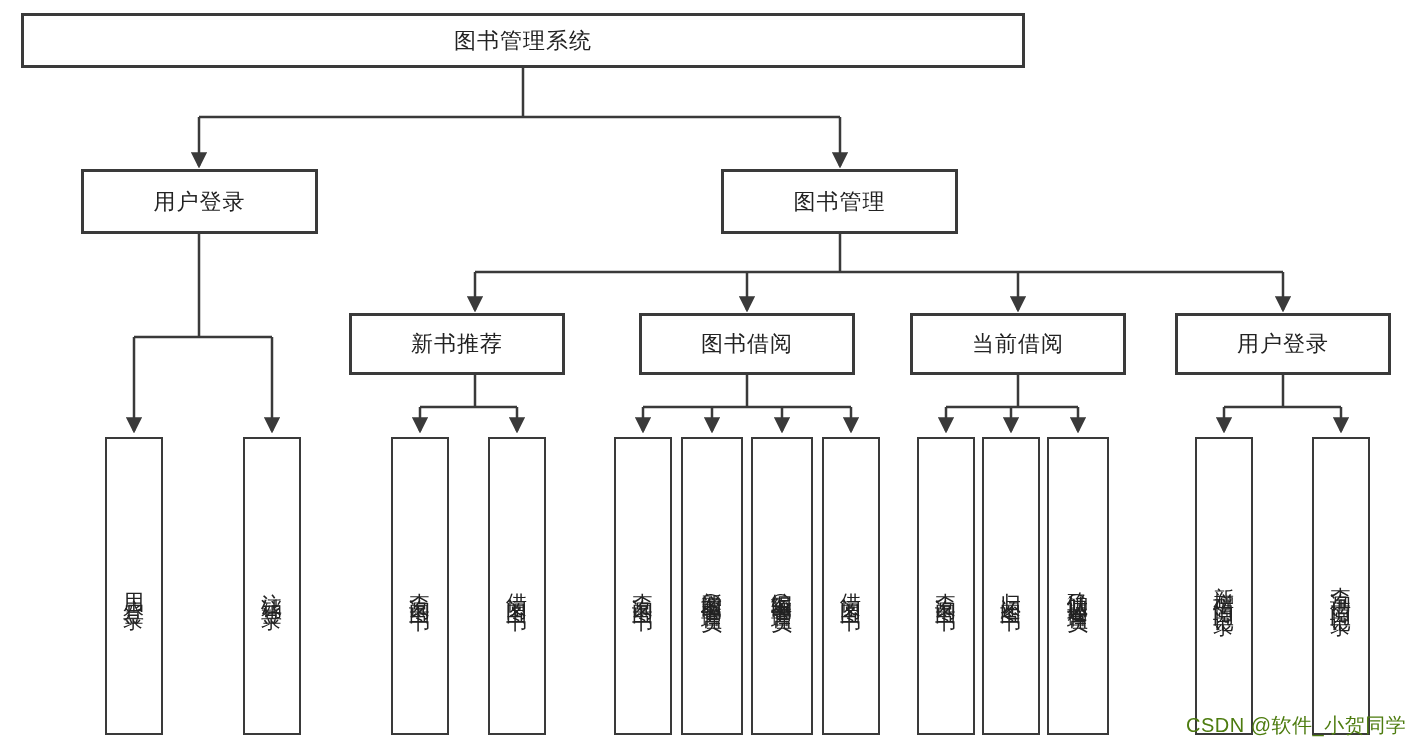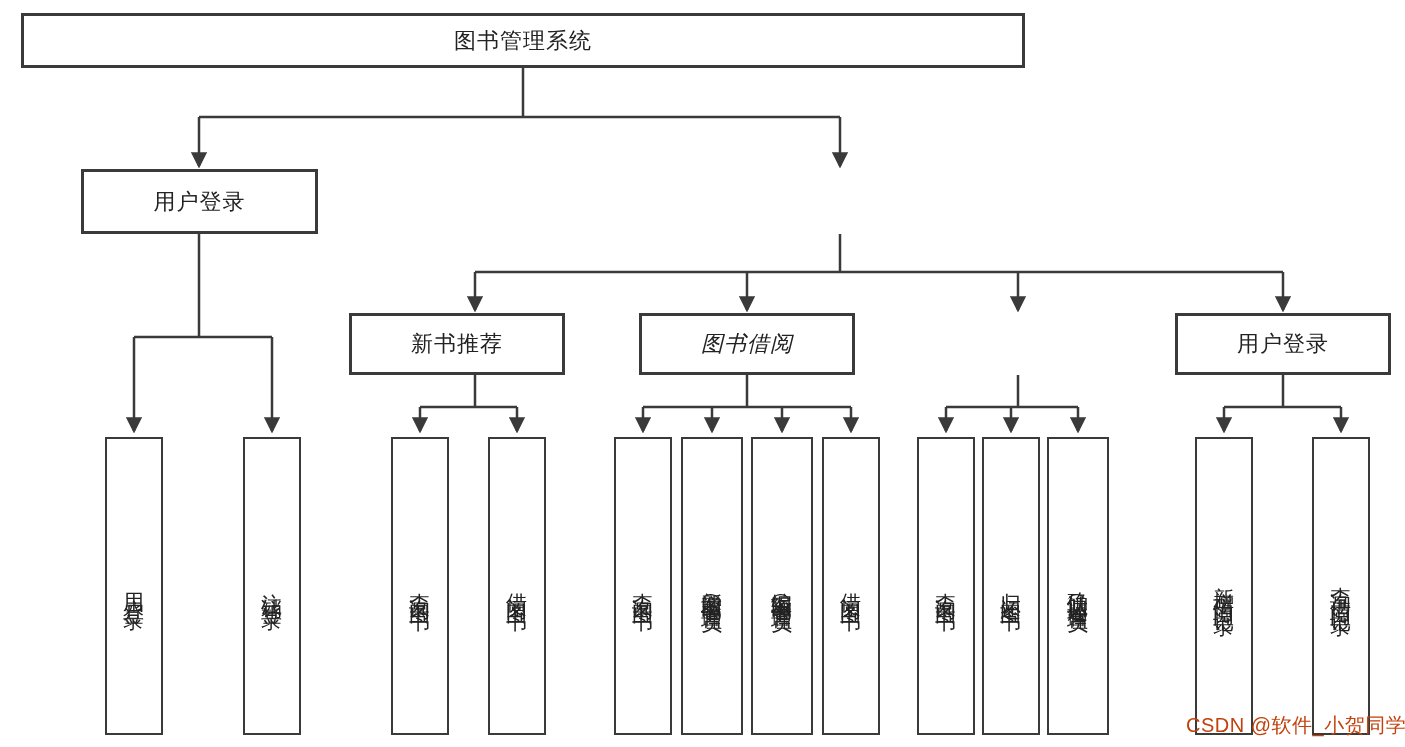--- a/index.html
+++ b/index.html
@@ -45,21 +45,21 @@
     padding-top: 4px;
   }
   .leaf.dense {
     letter-spacing: 3px;
   }
   .watermark {
     position: absolute;
     left: 1186px;
     top: 712px;
     font-size: 20px;
-    color: #c2410c;
+    color: #4d7c0f;
     letter-spacing: 0.5px;
     white-space: nowrap;
   }
 </style>
 </head>
 <body>
 
 <div class="stage">
 
   <svg class="wires" viewBox="0 0 1405 747" xmlns="http://www.w3.org/2000/svg">
@@ -101,23 +101,25 @@
 
       <path d="M1283 375 V407 M1224 407 H1341"></path>
       <path d="M1224 407 V431" marker-end="url(#ah)"></path>
       <path d="M1341 407 V431" marker-end="url(#ah)"></path>
     </g>
   </svg>
 
   <div class="box" style="left:21px; top:13px; width:1004px; height:55px;">图书管理系统</div>
 
   <div class="box" style="left:81px; top:169px; width:237px; height:65px;">用户登录</div>
+  <div class="box" style="left:721px; top:169px; width:237px; height:65px;">图书管理</div>
 
   <div class="box" style="left:349px; top:313px; width:216px; height:62px;">新书推荐</div>
-  <div class="box" style="left:639px; top:313px; width:216px; height:62px;font-style:italic;">图书借阅</div>
+  <div class="box" style="left:639px; top:313px; width:216px; height:62px;">图书借阅</div>
+  <div class="box" style="left:910px; top:313px; width:216px; height:62px;">当前借阅</div>
   <div class="box" style="left:1175px; top:313px; width:216px; height:62px;">用户登录</div>
 
   <div class="box leaf" style="left:105px; top:437px; width:58px; height:298px;">用户登录</div>
   <div class="box leaf" style="left:243px; top:437px; width:58px; height:298px;">注销登录</div>
 
   <div class="box leaf" style="left:391px; top:437px; width:58px; height:298px;">查询图书</div>
   <div class="box leaf" style="left:488px; top:437px; width:58px; height:298px;">借阅图书</div>
 
   <div class="box leaf" style="left:614px; top:437px; width:58px; height:298px;">查询图书</div>
   <div class="box leaf dense" style="left:681px; top:437px; width:62px; height:298px;">新增图书（管理员）</div>

